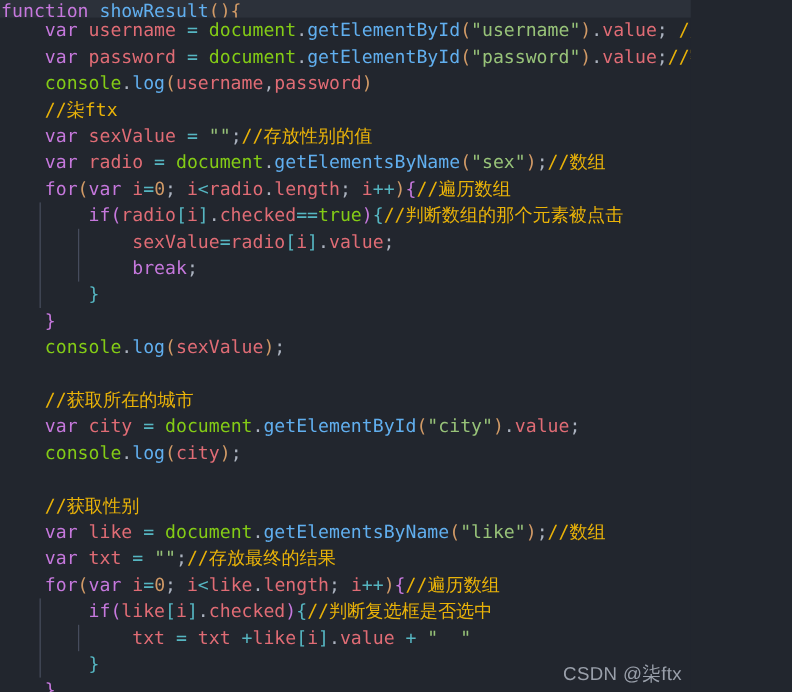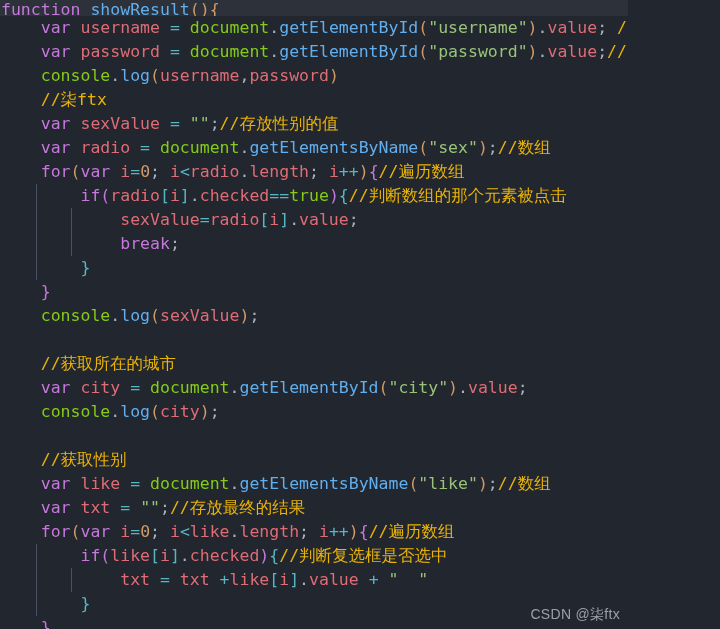--- a/index.html
+++ b/index.html
@@ -68,21 +68,21 @@
     background: #4b5263;
     z-index: 1;
   }
 
   
   #watermark {
     position: absolute;
     right: 8px;
     bottom: 5px;
     font-family: "Liberation Sans", sans-serif;
-    font-size: 14px;
+    font-size: 17px;
     color: #9aa0ab;
     letter-spacing: 0.3px;
     z-index: 5;
     user-select: none;
   }
 </style>
 </head>
 <body>
 
 <div id="screen">

